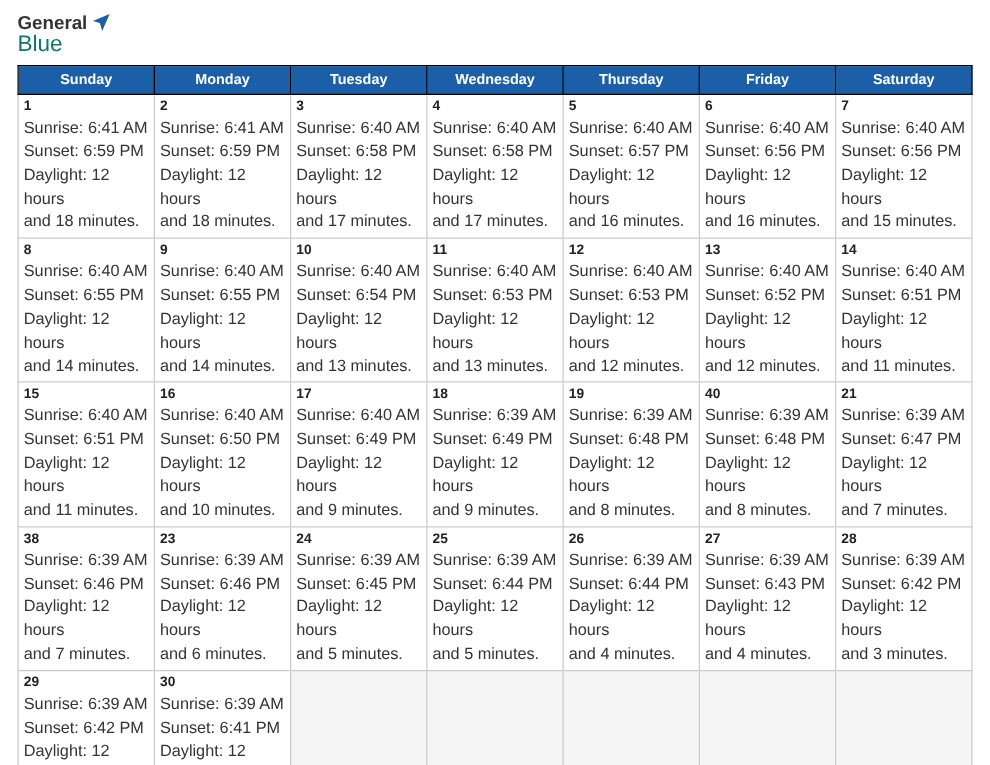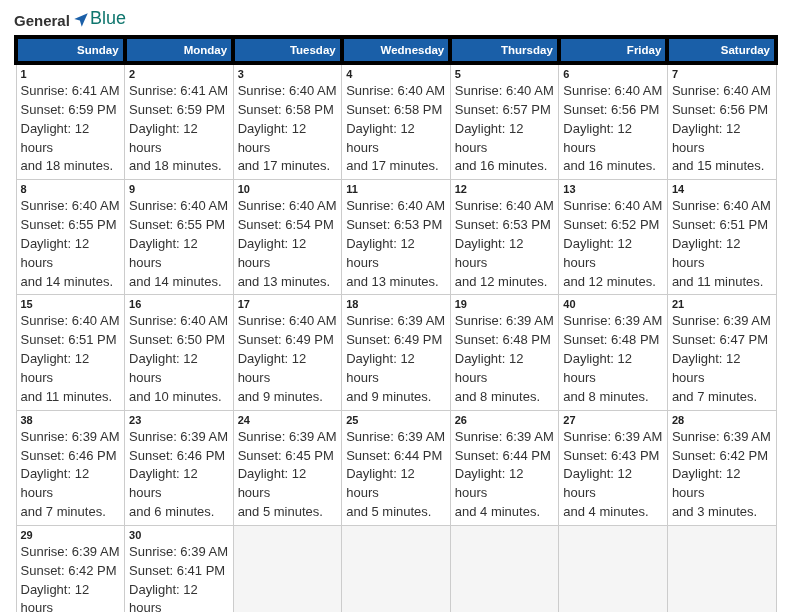--- a/index.html
+++ b/index.html
@@ -17,22 +17,22 @@
       background: #fff;
     }
     .header {
       display: flex;
       justify-content: space-between;
       align-items: flex-start;
       margin-bottom: 6px;
     }
     .logo {
       display: flex;
-      flex-direction: row;
-      align-items: flex-end;
+      flex-direction: column;
+      align-items: flex-start;
     }
     .title-area {
       text-align: right;
     }
     .month-title {
       font-size: 32px;
       font-weight: bold;
       color: #222;
     }
     .subtitle {
@@ -43,22 +43,22 @@
       width: 100%;
       border-collapse: collapse;
       table-layout: fixed;
     }
     .calendar thead tr th {
       background: #1a5fa8;
       color: #fff;
       font-size: 11.5px;
       font-weight: bold;
       padding: 5px 4px;
-      text-align: right;
-      border: 4px solid #000000;
+      text-align: center;
+      border: 1px solid #000000;
     }
     .calendar tbody tr td {
       vertical-align: top;
       border: 1px solid #ccc;
       padding: 3px 4px;
       font-size: 8.8px;
       color: #333;
       height: 80px;
       background: #fff;
     }

